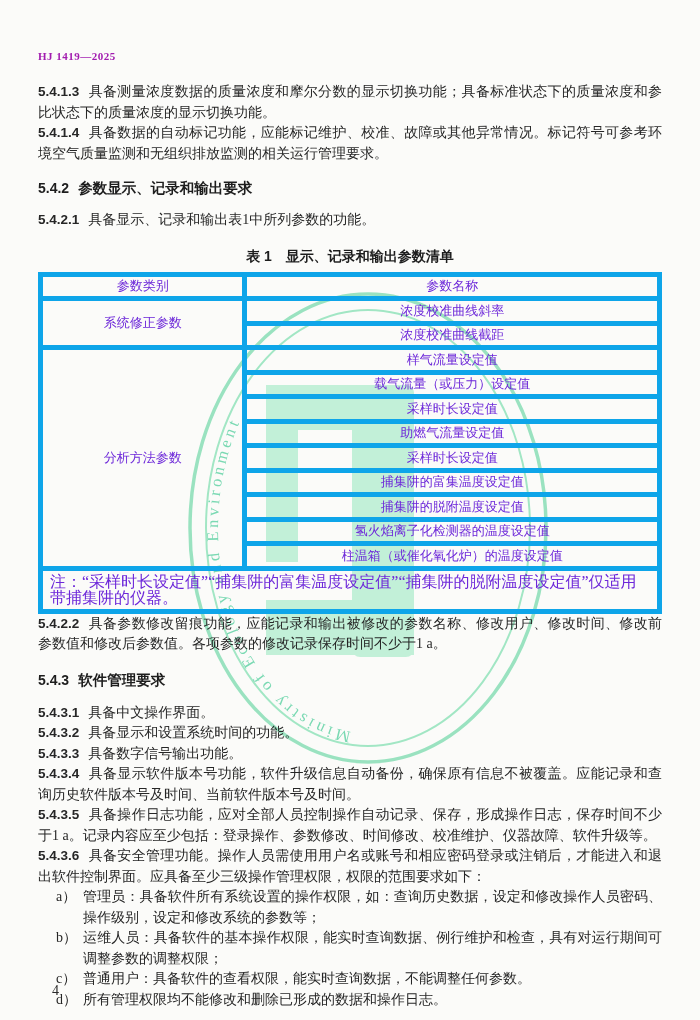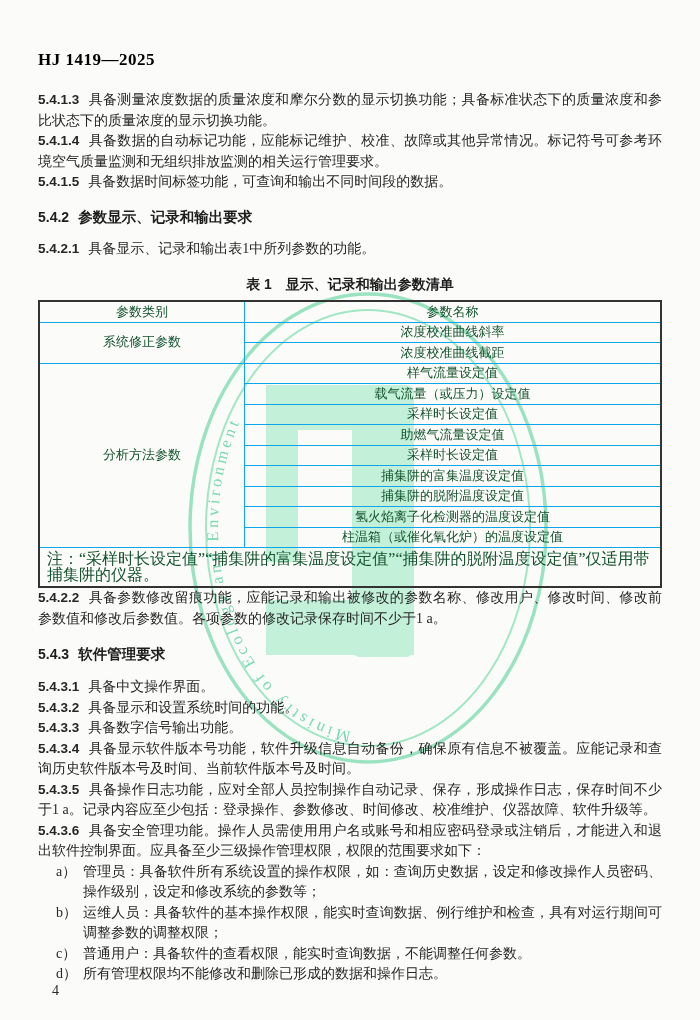--- a/index.html
+++ b/index.html
@@ -8,22 +8,22 @@
     width:700px;height:1020px;
     background:#fbfbf9;
     overflow:hidden;
     font-family:"Liberation Serif","DejaVu Serif",serif;
     color:#262626;
   }
   .watermark{position:absolute;inset:0;z-index:0;pointer-events:none;}
   .content{position:absolute;inset:0;z-index:1;padding:50px 38px 0 38px;box-sizing:border-box;}
   .doc-header{
     font-family:"Liberation Serif","DejaVu Serif",serif;
-    font-weight:bold;font-size:17px;letter-spacing:.5px;
-    margin:0 0 20px 0;color:#000000;
+    font-weight:bold;font-size:11px;letter-spacing:.5px;
+    margin:0 0 20px 0;color:#a21caf;
   }
   p.body-p{margin:0;font-size:14px;line-height:20.5px;text-align:justify;}
   .num{
     font-family:"Liberation Sans","DejaVu Sans",sans-serif;
     font-weight:bold;margin-right:9px;font-size:13.5px;
   }
   .sec-h{
     font-family:"Liberation Sans","DejaVu Sans",sans-serif;
     font-weight:bold;font-size:14.5px;line-height:20px;
     margin:14px 0 12px 0;color:#1d1d1d;
@@ -33,24 +33,24 @@
     font-family:"Liberation Sans","DejaVu Sans",sans-serif;
     font-weight:bold;font-size:14px;line-height:19px;
     text-align:center;margin:16px 0 6px 0;color:#1d1d1d;
   }
   table.param-table{
     width:100%;border-collapse:collapse;
     border:2px solid #333;
     font-size:13px;
   }
   table.param-table th,table.param-table td{
-    border:1px solid #0ea5e9;
+    border:5px solid #0ea5e9;
     text-align:center;vertical-align:middle;
     padding:1.5px 4px;line-height:16.5px;
-    font-weight:normal;color:#14532d;
+    font-weight:normal;color:#6d28d9;
   }
   table.param-table col.c1{width:33%;}
   table.param-table td.note-cell{
     text-align:left;font-size:16px;padding:3px 7px;line-height:16px;
   }
   .para-block{margin-top:12px;}
   .list-item{display:flex;margin-left:18px;font-size:14px;line-height:20.5px;}
   .list-label{flex:0 0 27px;}
   .list-text{flex:1;text-align:justify;font-family:Liberation Mono, monospace;}
   .page-number{
@@ -79,21 +79,20 @@
       </text>
     </g>
   </svg>
 
   <div class="content">
 
     <div class="doc-header">HJ 1419—2025</div>
 
     <p class="body-p"><span class="num">5.4.1.3</span><span>具备测量浓度数据的质量浓度和摩尔分数的显示切换功能；具备标准状态下的质量浓度和参比状态下的质量浓度的显示切换功能。</span></p>
     <p class="body-p"><span class="num">5.4.1.4</span><span>具备数据的自动标记功能，应能标记维护、校准、故障或其他异常情况。标记符号可参考环境空气质量监测和无组织排放监测的相关运行管理要求。</span></p>
-    <p class="body-p"><span class="num">5.4.1.5</span><span>具备数据时间标签功能，可查询和输出不同时间段的数据。</span></p>
 
     <div class="sec-h"><span class="num">5.4.2</span><span>参数显示、记录和输出要求</span></div>
 
     <p class="body-p"><span class="num">5.4.2.1</span><span>具备显示、记录和输出表1中所列参数的功能。</span></p>
 
     <div class="tbl-caption">表 1　显示、记录和输出参数清单</div>
 
     <table class="param-table">
       <colgroup>
           <col class="c1">

